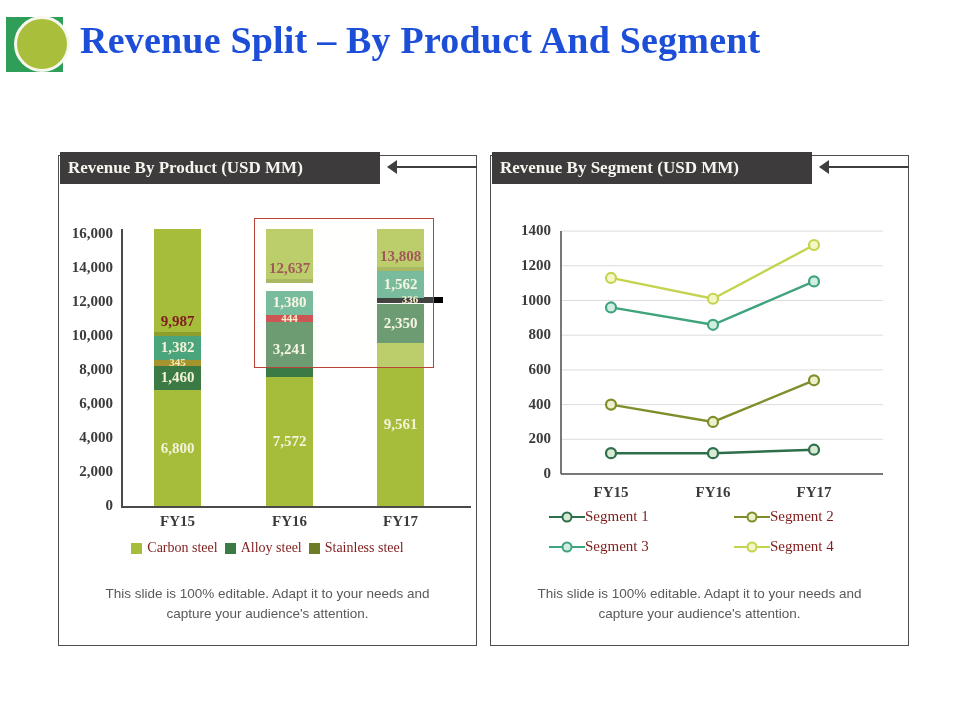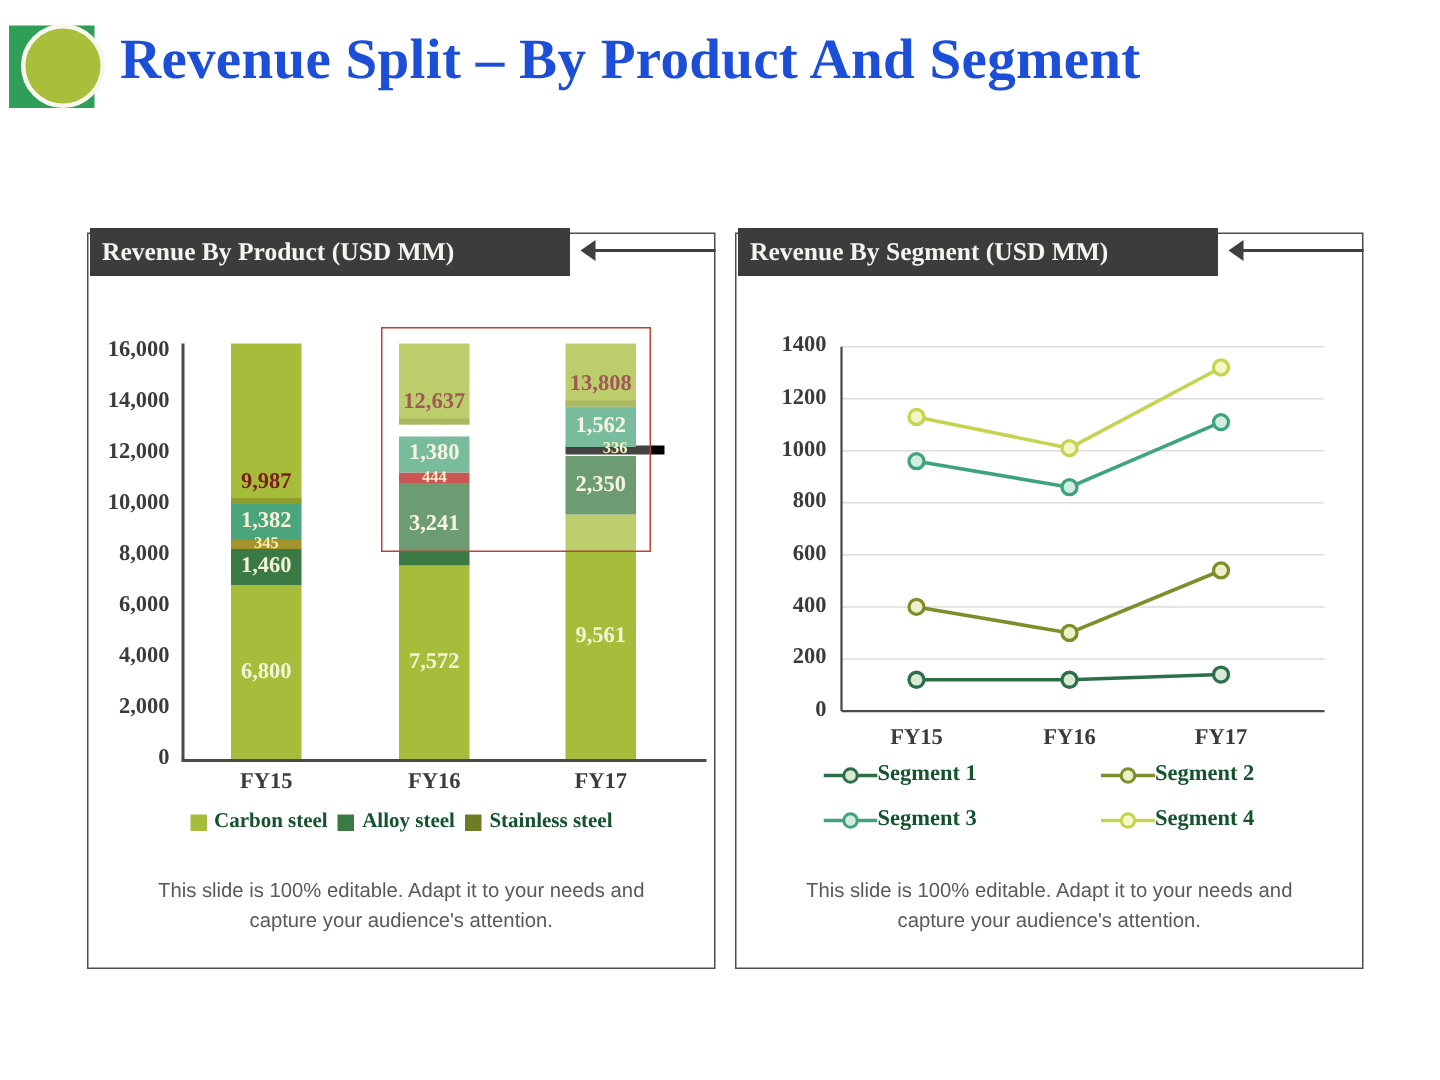--- a/index.html
+++ b/index.html
@@ -32,21 +32,21 @@
   .axis{position:absolute;background:#4a4a4a;}
   .seg{position:absolute;display:flex;align-items:center;justify-content:center;overflow:visible;
        box-sizing:border-box;}
   .seg-label{font-weight:bold;color:#f4f2d8;font-size:15px;line-height:1;white-space:nowrap;z-index:2;}
   .seg-label.small{font-size:11px;color:#f2ecb4;}
   .total-label{position:absolute;bottom:2px;left:0;width:100%;text-align:center;font-weight:bold;
                color:#7f1d1d;font-size:15px;z-index:2;}
   .hl-box{position:absolute;border:1.5px solid #b8433a;background:rgba(255,255,250,.26);
           box-sizing:border-box;z-index:3;}
   .legend-row{position:absolute;display:flex;align-items:center;}
-  .legend-item{display:flex;align-items:center;font-weight:bold;font-size:14px;color:#14532d;}
+  .legend-item{display:flex;align-items:center;font-weight:normal;font-size:14px;color:#7f1d1d;}
   .legend-swatch{width:11px;height:11px;margin-right:5px;display:inline-block;}
   .footer-note{position:absolute;top:428px;left:0;width:100%;text-align:center;
                font-family:"Liberation Sans",sans-serif;font-size:13.5px;color:#595959;line-height:1.45;}
 </style>
 </head>
 <body>
 
 <div class="slide">
 
   <div class="logo-rect"></div>

